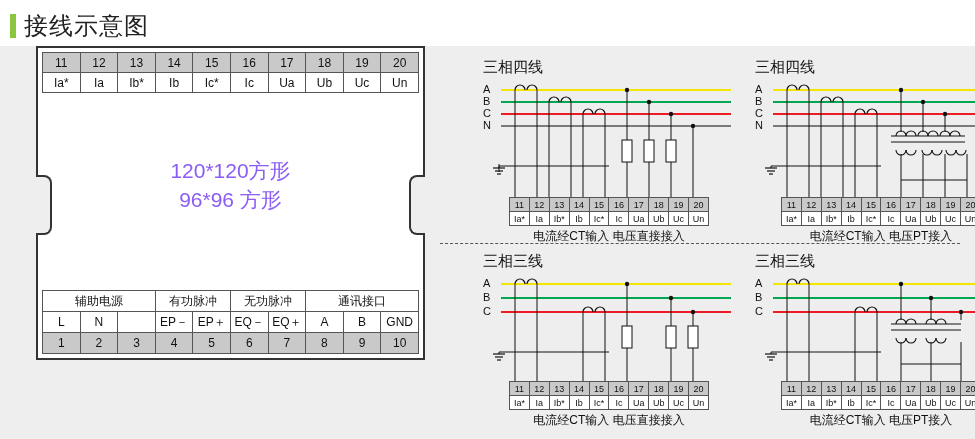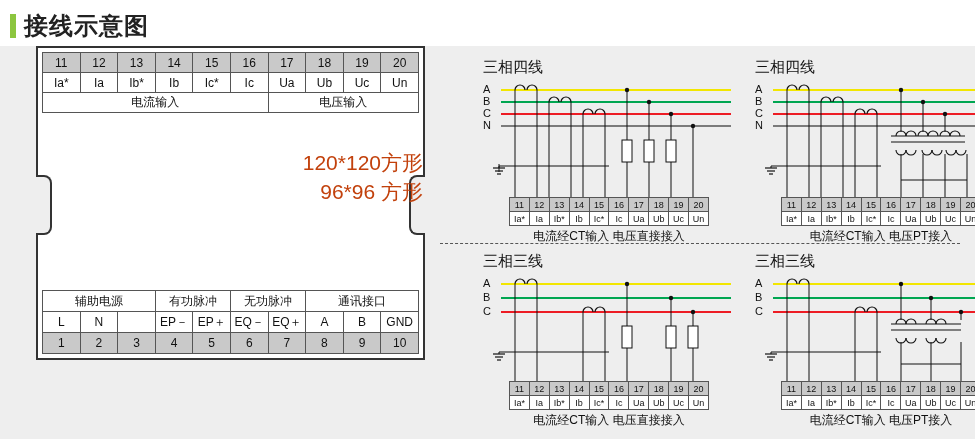--- a/index.html
+++ b/index.html
@@ -2,42 +2,42 @@
 <html><head>
 <meta charset="utf-8">
 <style>
   html,body{margin:0;padding:0;}
   body{width:975px;height:439px;background:#ffffff;font-family:"Liberation Sans","DejaVu Sans",sans-serif;overflow:hidden;}
   #root{position:relative;width:975px;height:439px;}
 
   
   .title-wrap{position:absolute;left:0;top:8px;width:975px;height:38px;}
   .title-bar{position:absolute;left:10px;top:6px;width:6px;height:24px;background:#8cc63f;}
-  .title-text{position:absolute;left:24px;top:2px;font-size:24px;font-weight:bold;color:#222;letter-spacing:1px;}
+  .title-text{position:absolute;left:24px;top:2px;font-size:24px;font-weight:normal;color:#222;letter-spacing:1px;}
 
   
   .panel{position:absolute;left:0;top:46px;width:975px;height:393px;background:#eeeeee;}
 
   
   .meter{position:absolute;left:36px;top:46px;width:385px;height:310px;}
   .meter-body{position:absolute;left:0;top:0;width:385px;height:310px;background:#ffffff;border:2px solid #333;}
   
   .notch{position:absolute;width:14px;height:56px;background:#eeeeee;}
   .notch.l{left:-2px;top:127px;border-top:2px solid #333;border-right:2px solid #333;border-bottom:2px solid #333;border-radius:0 8px 8px 0;}
   .notch.r{right:-2px;top:127px;border-top:2px solid #333;border-left:2px solid #333;border-bottom:2px solid #333;border-radius:8px 0 0 8px;}
 
   .tbl{border-collapse:collapse;table-layout:fixed;}
   .tbl td{border:1px solid #555;text-align:center;font-size:12px;color:#111;height:18px;padding:0;}
   .grey{background:#c9c9c9;}
   .white{background:#ffffff;}
 
   .top-table{position:absolute;left:4px;top:4px;width:377px;}
   .top-table td{height:19px;}
 
-  .center-text{position:absolute;left:0;top:100px;width:385px;text-align:right;color:#c2410c;font-size:21px;line-height:29px;}
+  .center-text{position:absolute;left:0;top:108px;width:385px;text-align:center;color:#8b5cf6;font-size:21px;line-height:29px;}
 
   .bottom-table{position:absolute;left:4px;bottom:4px;width:377px;border-radius:7px;}
   .bottom-table td{height:20px;}
 
   
   .diagram{position:absolute;margin-left:40px;}
   .dg-title{font-size:15px;color:#111;font-weight:normal;}
   .dg-caption{font-size:12px;color:#111;text-align:center;}
 
   .divider{position:absolute;left:440px;top:243px;width:520px;border-top:1px dashed #555;}
@@ -86,24 +86,20 @@
           <td class="white">Ia*</td>
           <td class="white">Ia</td>
           <td class="white">Ib*</td>
           <td class="white">Ib</td>
           <td class="white">Ic*</td>
           <td class="white">Ic</td>
           <td class="white">Ua</td>
           <td class="white">Ub</td>
           <td class="white">Uc</td>
           <td class="white">Un</td>
-        </tr>
-        <tr>
-          <td class="white" colspan="6">电流输入</td>
-          <td class="white" colspan="4">电压输入</td>
         </tr>
       </tbody>
         </table>
 
       <div class="center-text">
         <div>120*120方形</div>
         <div>96*96 方形</div>
       </div>
 
       <table class="tbl bottom-table">

